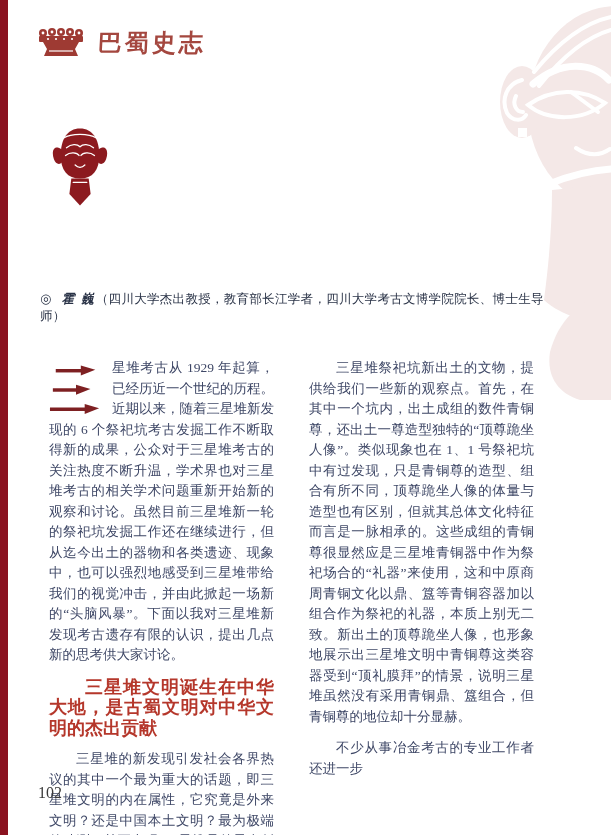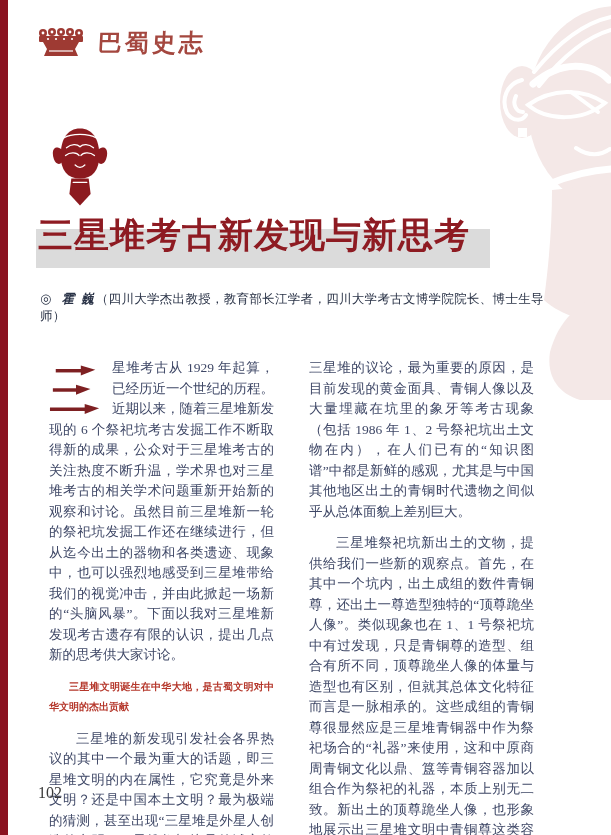--- a/index.html
+++ b/index.html
@@ -51,21 +51,21 @@
   .columns{position:absolute;left:38px;top:347px;width:508px;display:flex;gap:13px;z-index:1;}
   .col{width:247px;font-size:13.5px;line-height:20.5px;text-align:justify;
        color:var(--text-dark);}
   .col p{margin:11px;text-indent:2em;}
   .col p.no-indent{text-indent:0;}
   .dropcap{float:left;width:54px;height:58px;margin:3px 9px 0 0;}
   .dc-line{stroke:var(--dropcap-red);stroke-width:3.6;}
   .dc-tri{fill:var(--dropcap-red);}
   .section-heading{font-weight:bold;color:var(--heading-red);text-indent:0;
        margin:6px 0 2px 0;font-family:"Liberation Sans","DejaVu Sans",sans-serif;
-       font-size:10px;line-height:20.5px;}
+       font-size:18px;line-height:20.5px;}
 
   .page-number{position:absolute;left:38px;top:784px;font-size:16px;color:#3a3a3a;z-index:2;}
 </style>
 </head>
 <body>
 
 <div class="page">
 
   <div class="red-bar"></div>
 
@@ -114,23 +114,20 @@
     <path class="mask-fill" d="M10,24 C2,18 -1,26 2,34 C4,40 9,40 11,36 Z"></path>
     <path class="mask-fill" d="M48,24 C56,18 59,26 56,34 C54,40 49,40 47,36 Z"></path>
     <path class="mask-fill" d="M20,54 L38,54 L40,70 L29,82 L18,70 Z"></path>
     <path class="mask-line" d="M12,12 C20,7 38,7 46,12"></path>
     <path class="mask-line" d="M15,22 C20,18 26,18 29,21 M29,21 C32,18 38,18 43,22"></path>
     <path class="mask-line" d="M14,30 C19,26 26,27 28,30 M30,30 C32,27 39,26 44,30"></path>
     <path class="mask-line" d="M24,40 C27,43 31,43 34,40"></path>
     <path class="mask-line" d="M22,58 L36,58"></path>
   </svg>
 
-  <div class="title-wrap">
-    <h1 class="title">三星堆考古新发现与新思考</h1>
-  </div>
 
   <div class="author">
     <span class="bullet">◎</span><span class="name">霍 巍</span><span>（四川大学杰出教授，教育部长江学者，四川大学考古文博学院院长、博士生导师）</span>
   </div>
 
   <div class="columns">
     <div class="col">
       <p class="no-indent">
         <svg class="dropcap" viewBox="0 0 56 60" aria-hidden="true">
           <line class="dc-line" x1="7" y1="10" x2="34" y2="10"></line>
@@ -138,21 +135,20 @@
           <line class="dc-line" x1="4" y1="30" x2="29" y2="30"></line>
           <polygon class="dc-tri" points="28,24.5 43,29 28,35"></polygon>
           <line class="dc-line" x1="1" y1="50" x2="38" y2="50"></line>
           <polygon class="dc-tri" points="37,44.5 52,49 37,55"></polygon>
         </svg><span>星堆考古从 1929 年起算，已经历近一个世纪的历程。近期以来，随着三星堆新发现的 6 个祭祀坑考古发掘工作不断取得新的成果，公众对于三星堆考古的关注热度不断升温，学术界也对三星堆考古的相关学术问题重新开始新的观察和讨论。虽然目前三星堆新一轮的祭祀坑发掘工作还在继续进行，但从迄今出土的器物和各类遗迹、现象中，也可以强烈地感受到三星堆带给我们的视觉冲击，并由此掀起一场新的“头脑风暴”。下面以我对三星堆新发现考古遗存有限的认识，提出几点新的思考供大家讨论。</span>
       </p>
       <p class="section-heading">三星堆文明诞生在中华大地，是古蜀文明对中华文明的杰出贡献</p>
       <p>三星堆的新发现引发社会各界热议的其中一个最为重大的话题，即三星堆文明的内在属性，它究竟是外来文明？还是中国本土文明？最为极端的猜测，甚至出现“三星堆是外星人创造的文明”“三星堆祭祀坑是外域宗教神学与本土文明战争的产物”等种种臆想。我认为这些来自不同层次、不同领域甚至社会各界对于</p>
     </div>
     <div class="col">
-      <p class="no-indent">三星堆的议论，最为重要的原因，是目前发现的黄金面具、青铜人像以及大量埋藏在坑里的象牙等考古现象（包括 1986 年 1、2 号祭祀坑出土文物在内），在人们已有的“知识图谱”中都是新鲜的感观，尤其是与中国其他地区出土的青铜时代遗物之间似乎从总体面貌上差别巨大。</p>
       <p>三星堆祭祀坑新出土的文物，提供给我们一些新的观察点。首先，在其中一个坑内，出土成组的数件青铜尊，还出土一尊造型独特的“顶尊跪坐人像”。类似现象也在 1、1 号祭祀坑中有过发现，只是青铜尊的造型、组合有所不同，顶尊跪坐人像的体量与造型也有区别，但就其总体文化特征而言是一脉相承的。这些成组的青铜尊很显然应是三星堆青铜器中作为祭祀场合的“礼器”来使用，这和中原商周青铜文化以鼎、簋等青铜容器加以组合作为祭祀的礼器，本质上别无二致。新出土的顶尊跪坐人像，也形象地展示出三星堆文明中青铜尊这类容器受到“顶礼膜拜”的情景，说明三星堆虽然没有采用青铜鼎、簋组合，但青铜尊的地位却十分显赫。</p>
       <p>不少从事冶金考古的专业工作者还进一步</p>
     </div>
   </div>
 
   <div class="page-number">102</div>
 
 </div>
 
 </body></html>

